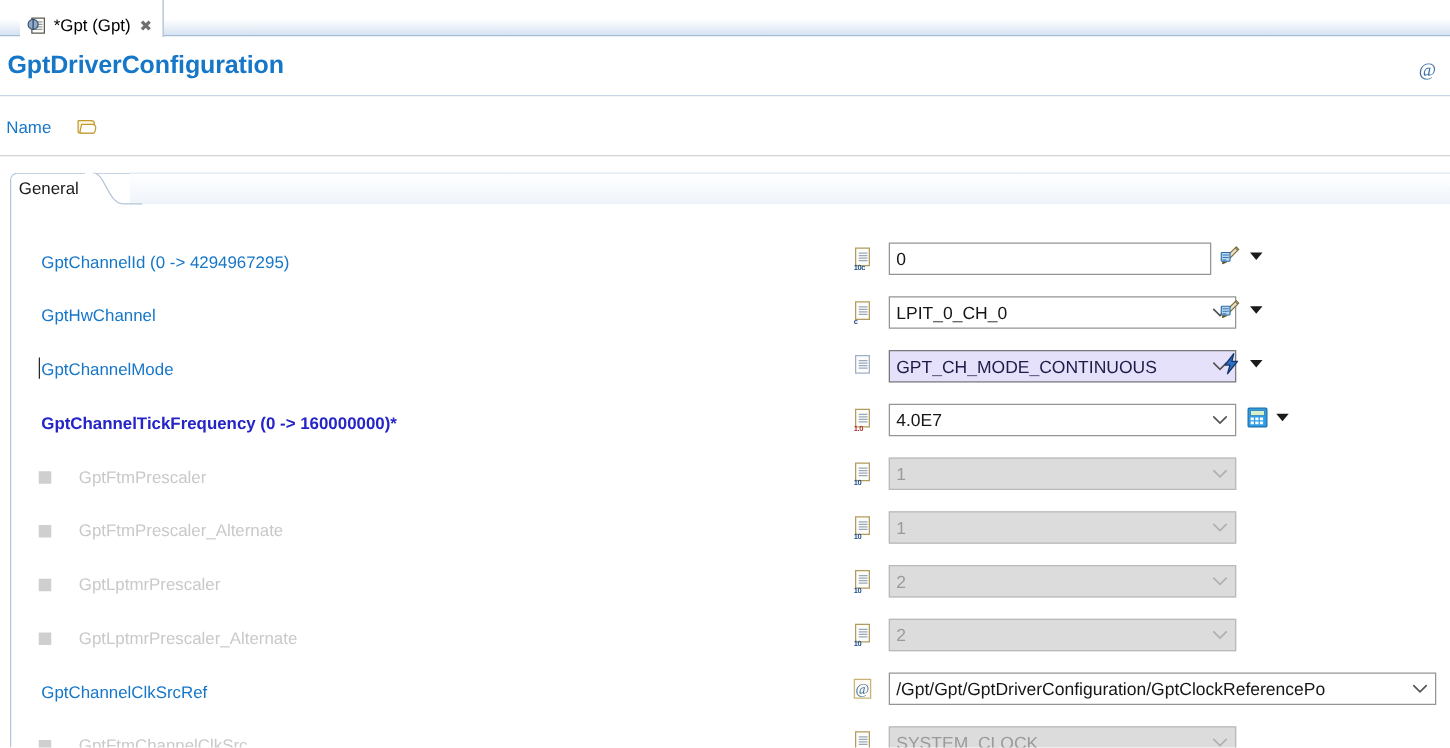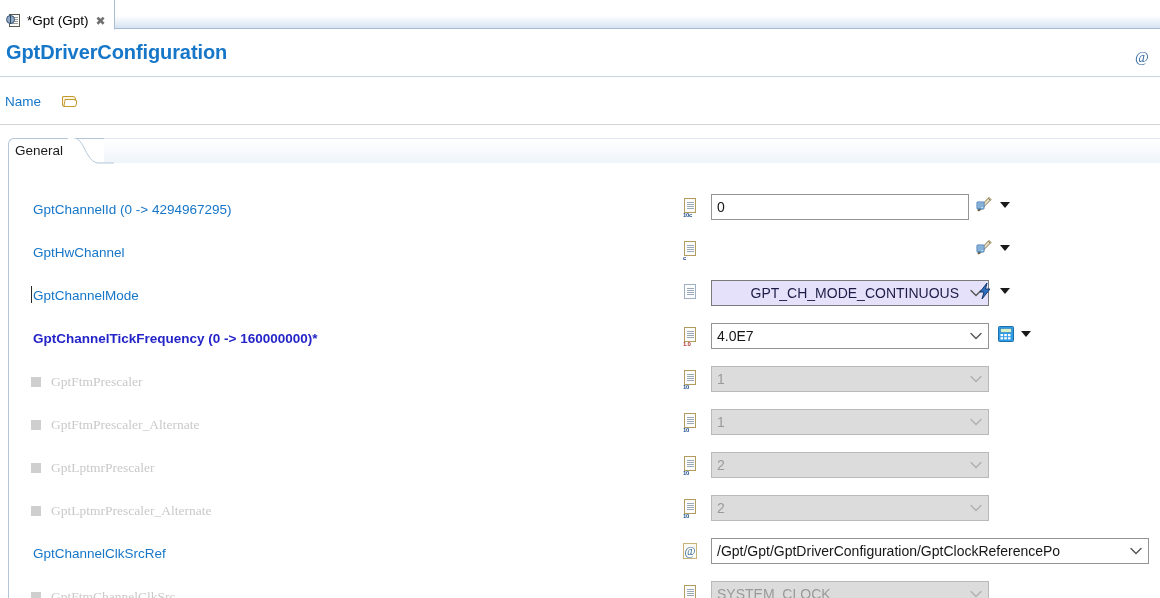--- a/index.html
+++ b/index.html
@@ -22,21 +22,21 @@
     width: 1160px; height: 30px;
     background: #ffffff;
   }
   .tabbar-fill {
     position: absolute; left: 0; top: 0;
     width: 1160px; height: 29px;
     background: linear-gradient(to bottom, #ffffff 0%, #ffffff 55%, #d6e3f2 100%);
     border-bottom: 1px solid #a5bcd4;
   }
   .editor-tab {
-    position: absolute; left: 0; top: 0;
+    position: absolute; left: 16px; top: 0;
     height: 30px;
     padding: 12px 8px 0 6px;
     display: flex; align-items: center; gap: 5px;
     background: #ffffff;
     border-right: 1px solid #a9bdd1;
     border-bottom: 1px solid #ffffff;
     z-index: 3;
   }
   .tab-icon {
     width: 16px; height: 16px;
@@ -197,21 +197,21 @@
     width: 1152px; height: 43px;
   }
   .plabel {
     position: absolute; left: 24px;
     font-size: 13.5px;
     white-space: nowrap;
     line-height: 18px;
   }
   .plabel.link   { color: #1676c8; top: 12px; }
   .plabel.bold   { color: #2424c8; top: 12px; font-weight: bold; }
-  .plabel.dim    { color: #c9c9c9; top: 12px; left: 42px; font-family: Liberation Serif, serif; }
+  .plabel.dim    { color: #c9c9c9; top: 12px; left: 54px; }
   .caret {
     position: absolute; left: 22px; top: 11px;
     width: 1px; height: 17px;
     background: #2a2a2a;
   }
   .dimsq {
     position: absolute; left: 22px; top: 16px;
     width: 10px; height: 10px;
     background: #cfcfcf;
   }
@@ -272,21 +272,21 @@
     background: #ffffff;
     display: flex; align-items: center;
   }
   .fld .val {
     flex: 1 1 auto;
     padding: 0 5px;
     font-size: 14px; color: #161616;
     white-space: nowrap; overflow: hidden;
   }
   .fld.hl { background: #e6e1fa; border-color: #7a7a7a; }
-  .fld.hl .val { color: #1c1c46; text-align: right; }
+  .fld.hl .val { color: #1c1c46; }
   .fld.disabled { background: #dcdcdc; border-color: #b9b9b9; }
   .fld.disabled .val { color: #9a9a9a; }
   .fld .chev {
     flex: 0 0 auto;
     width: 24px; height: 24px;
     display: flex; align-items: center; justify-content: center;
   }
   .fld .chev svg { display: block; }
 
   
@@ -389,20 +389,28 @@
           <div class="prow" style="top: 43px;">
             <span class="plabel link">GptHwChannel</span>
             <span class="ficon">
               <span class="page">
                 <span class="ln"></span>
                 <span class="ln"></span>
                 <span class="ln"></span>
                 <span class="ln"></span>
               </span>
               <span class="badge str">c</span>
+            </span>
+            <span class="fld" style="left:702px;width:278px">
+              <span class="val">LPIT_0_CH_0</span>
+              <span class="chev">
+                <svg width="12" height="8" viewBox="0 0 12 8">
+                  <path d="M1 1.5 L6 6.5 L11 1.5" fill="none" stroke="#555555" stroke-width="1.4" stroke-linecap="round"></path>
+                </svg>
+              </span>
             </span>
             <span class="ract" style="left:967px">
               <span class="g"><svg width="18" height="18" viewBox="0 0 18 18">
                   <path d="M2 15 L4.5 14 L15 3.5 L13 1.5 L2.5 12 Z" fill="#e8e0c8" stroke="#7a6a3a" stroke-width="0.9" stroke-linejoin="round"></path>
                   <path d="M12.2 2.3 L14.2 4.3" stroke="#7a6a3a" stroke-width="0.9"></path>
                   <path d="M2 15 L4.5 14 L3 12.5 Z" fill="#5a4a20"></path>
                   <rect x="1" y="6" width="7" height="7" rx="0.6" fill="#b9d8f2" stroke="#2a6aa8" stroke-width="0.9"></rect>
                   <path d="M2 8 h5 M2 10 h5 M2 12 h3" stroke="#2a6aa8" stroke-width="0.7"></path>
                 </svg></span>
               <span class="arrow"></span>

